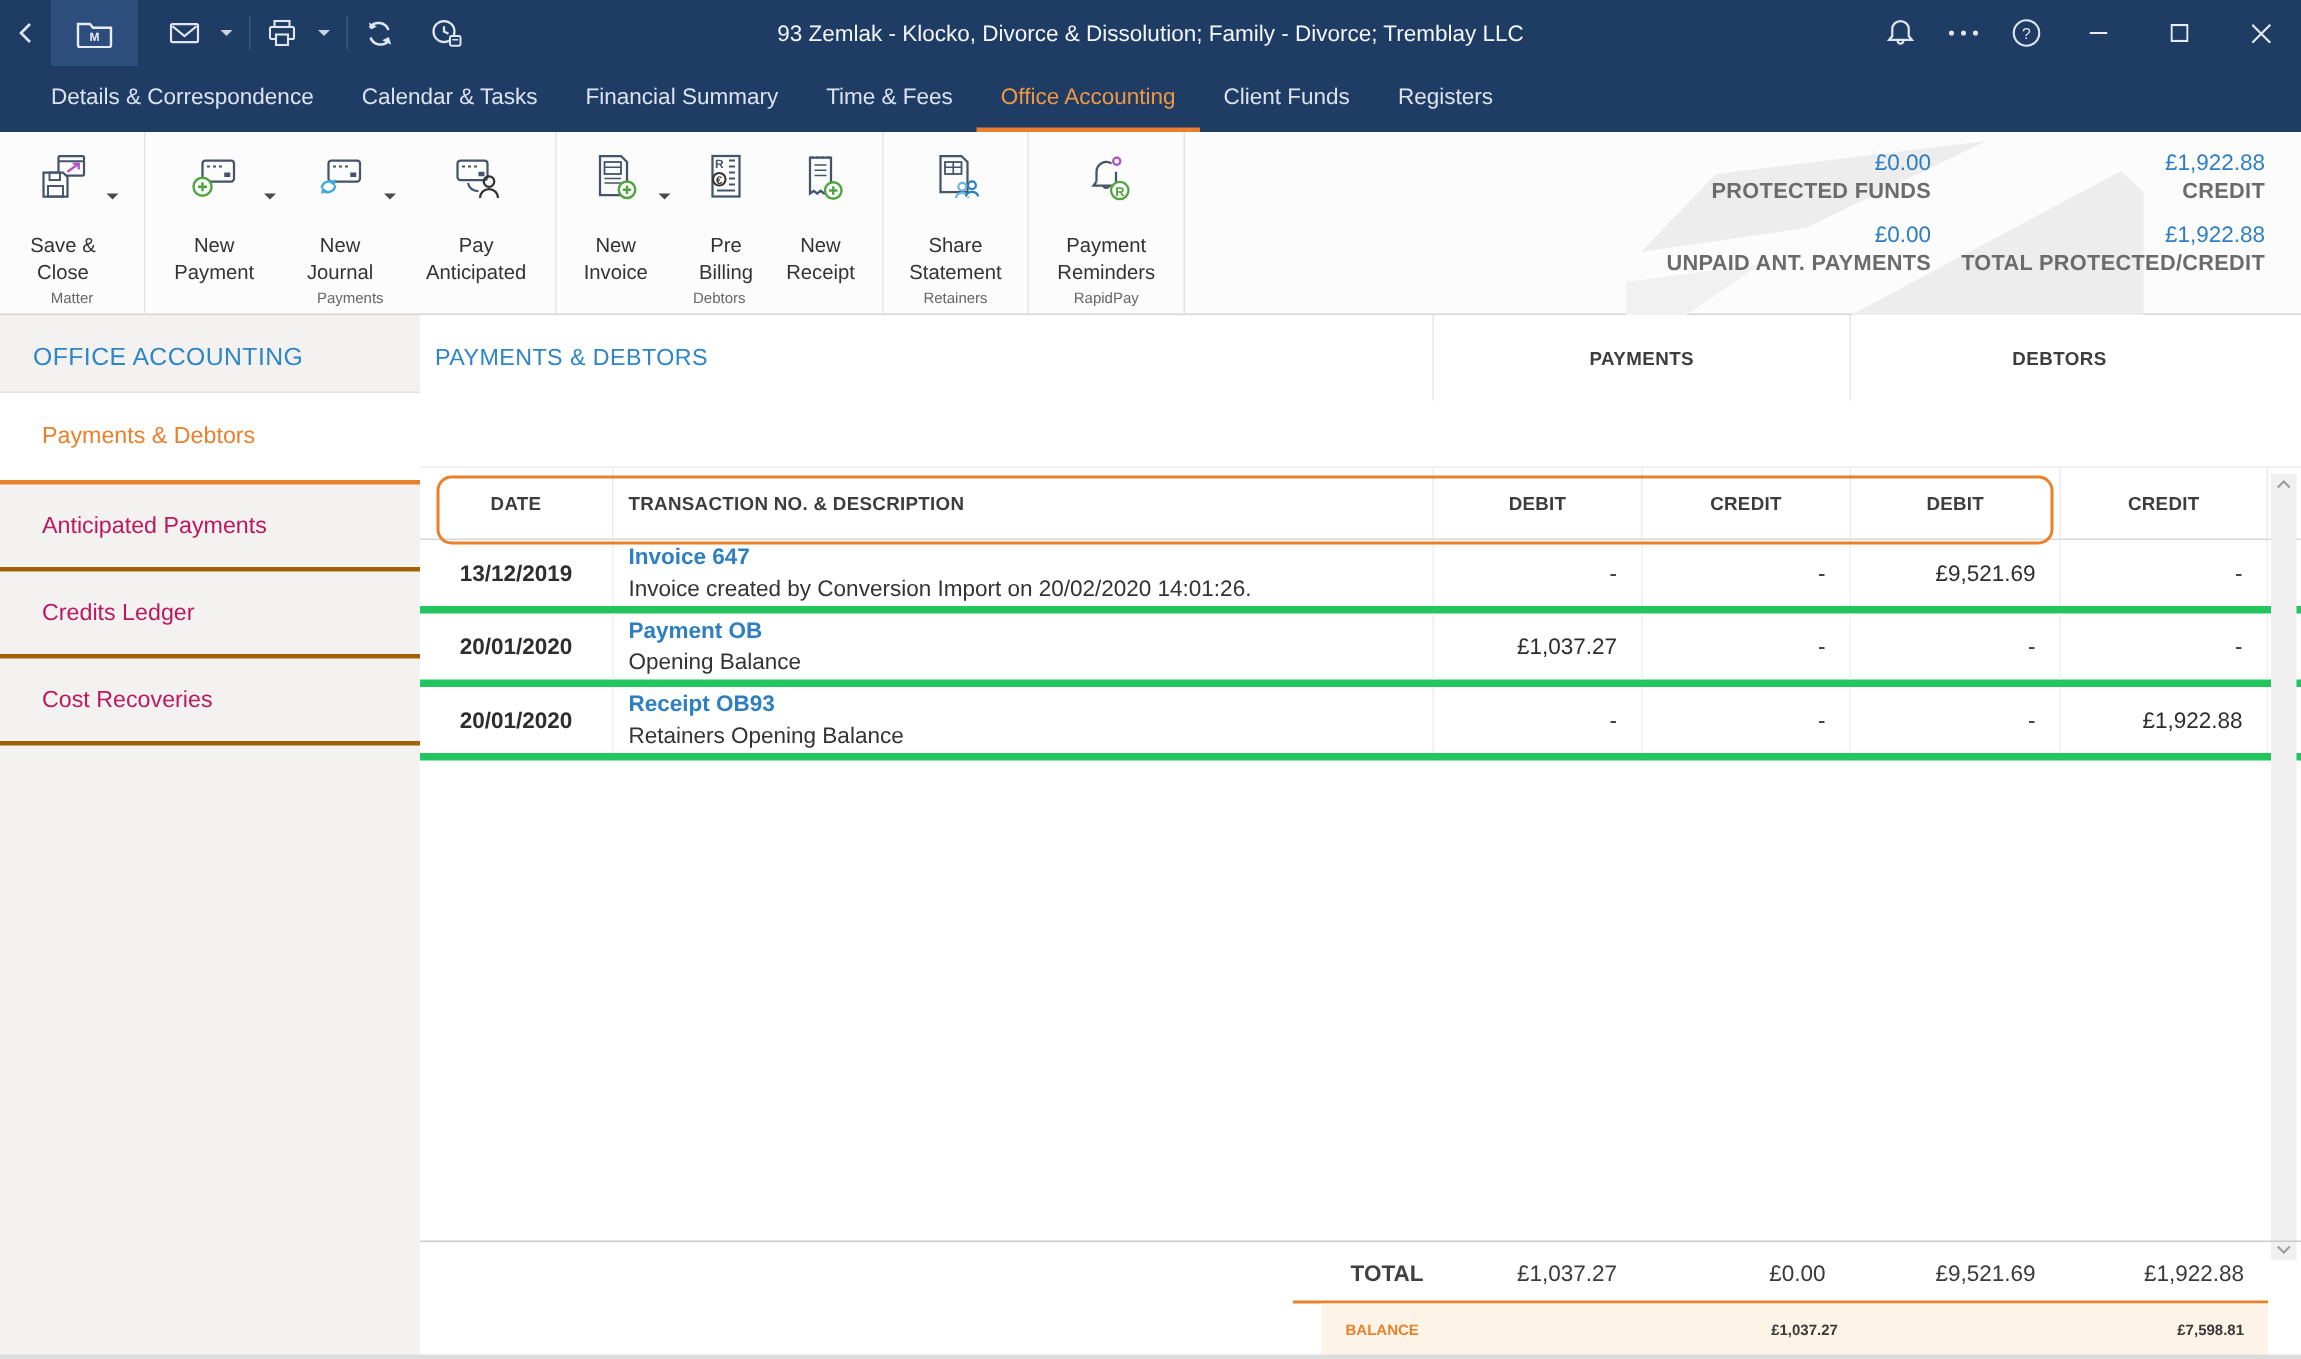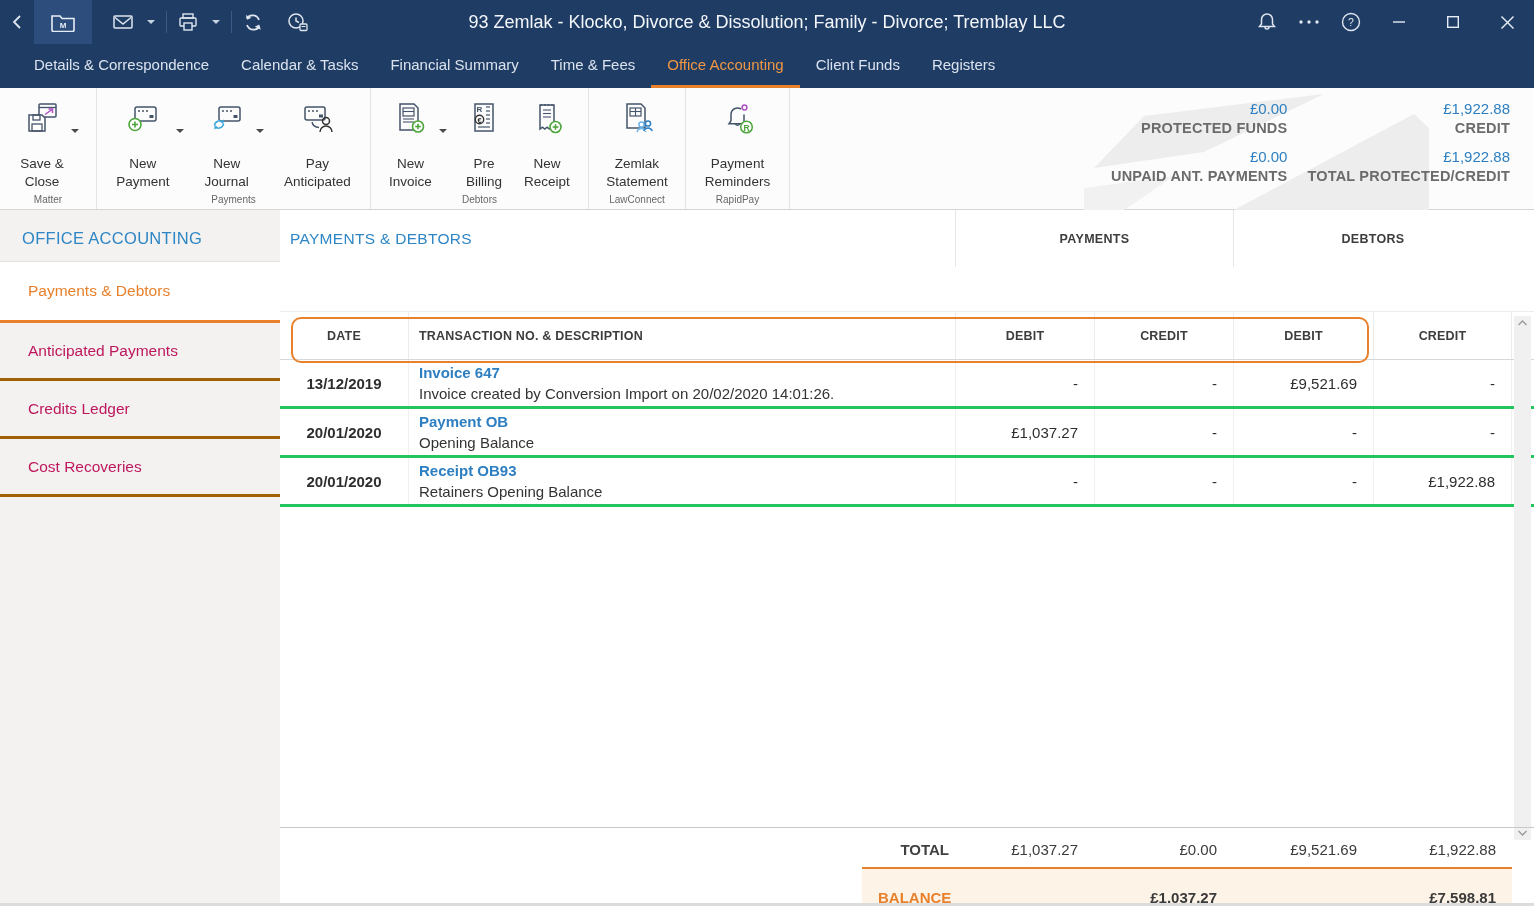--- a/index.html
+++ b/index.html
@@ -10,21 +10,21 @@
   
   .titlebar { height:44px; background:#1f3c64; display:flex; align-items:center;
     position:relative; color:#e7edf5; }
   .tb-back { width:34px; height:44px; display:flex; align-items:center; justify-content:center; cursor:pointer; }
   .tb-folder { width:58px; height:44px; background:#2d4d7c; display:flex; align-items:center; justify-content:center; cursor:pointer; }
   .tb-tools { display:flex; align-items:center; margin-left:14px; }
   .tb-btn { height:44px; padding:0 7px; display:flex; align-items:center; justify-content:center; cursor:pointer; }
   .tb-caret { width:0; height:0; border:4px solid transparent; border-top-color:#c9d4e3; margin-top:4px; }
   .tb-sep { width:1px; height:22px; background:#3c5a87; margin:0 4px; }
   .tb-title { position:absolute; left:50%; transform:translateX(-50%);
-    font-size:18px; color:#f3f6fa; white-space:nowrap; }
+    font-size:15px; color:#f3f6fa; white-space:nowrap; }
   .tb-right { margin-left:auto; display:flex; align-items:center; height:44px; }
   .tb-ico { width:42px; height:44px; display:flex; align-items:center; justify-content:center; cursor:pointer; }
   .win-btn { width:54px; height:44px; display:flex; align-items:center; justify-content:center; cursor:pointer; }
 
   
   .tabbar { height:44px; background:#1f3c64; display:flex; padding-left:18px; }
   .tab { display:flex; align-items:center; padding:0 16px; font-size:15px; color:#dbe3ee;
     border-bottom:3px solid transparent; cursor:pointer; white-space:nowrap; }
   .tab.active { color:#ef9743; border-bottom-color:#e8802c; }
 
@@ -72,21 +72,21 @@
   .grid-cols { display:flex; height:49px; border-top:1px solid #ececec;
     border-bottom:1px solid #d8d8d8; align-items:center; font-weight:bold;
     font-size:12.5px; color:#3d3d3d; letter-spacing:.2px;margin-top:44px; }
   .hc { display:flex; align-items:center; justify-content:center; height:100%; cursor:pointer; }
   .hc-date { width:128px; }
   .hc-desc { width:547px; justify-content:flex-start; padding-left:10px; border-left:1px solid #ececec; }
   .hc-amt { width:139px; border-left:1px solid #ececec; }
   .hc-amt.w140 { width:140px; }
   .hc-amt.last { border-right:1px solid #ececec; }
 
-  .row { display:flex; height:49px; border-bottom:3px solid #22c55e; font-size:15px; cursor:pointer; }
+  .row { display:flex; height:49px; border-bottom:5px solid #22c55e; font-size:15px; cursor:pointer; }
   .c-date { width:128px; display:flex; align-items:center; justify-content:center;
     font-weight:bold; color:#2e2e2e; }
   .c-desc { width:547px; border-left:1px solid #f0f0f0; padding-left:10px;
     display:flex; flex-direction:column; justify-content:center; line-height:21px; }
   .c-desc .lnk { color:#2d7fc2; font-weight:bold; cursor:pointer; align-self:flex-start; }
   .c-desc .sub { color:#333; }
   .c-amt { width:139px; border-left:1px solid #f0f0f0; display:flex; align-items:center;
     justify-content:flex-end; padding-right:16px; color:#2e2e2e; }
   .c-amt.w140 { width:140px; }
   .c-amt.last { border-right:1px solid #f0f0f0; }
@@ -100,21 +100,21 @@
   .vs-btn { cursor:pointer; display:flex; }
 
   .grid-endline { position:absolute; top:617px; left:0; right:0; height:1px; background:#c9c9c9; }
 
   .totals { position:absolute; top:621px; left:582px; right:22px; }
   .t-row { display:flex; height:36px; align-items:center; font-size:15px; color:#3a3a3a; }
   .t-label { width:93px; text-align:right; font-weight:bold; color:#404040; padding-right:6px; }
   .t-val { width:139px; text-align:right; padding-right:16px; }
   .t-val.w140 { width:140px; }
   .t-div { height:2px; background:#e8802c; }
-  .b-row { display:flex; height:37px; align-items:flex-end; background:#fdf3e6; font-size:15px; }
+  .b-row { display:flex; height:37px; align-items:center; background:#fdf3e6; font-size:10px;margin-left:19px; }
   .b-label { width:93px; padding-left:16px; font-weight:bold; color:#e8802c; }
   .b-val { width:139px; text-align:right; padding-right:16px; font-weight:bold; color:#3a3a3a; }
   .b-val.w140 { width:140px; }
 
   .window-bottom { position:absolute; bottom:0; left:0; width:100%; height:3px; background:#dcdcdc; }
 
   svg { display:block; }
   svg text { font-family:"Liberation Sans", sans-serif; }
 </style>
 </head>
@@ -385,24 +385,24 @@
             <path d="M7,3 h14 l4,4 v20 h-18 z" fill="none" stroke="#44546a" stroke-width="1.5"></path>
             <rect x="10" y="7" width="11" height="8" fill="none" stroke="#44546a" stroke-width="1.2"></rect>
             <line x1="10" y1="10.5" x2="21" y2="10.5" stroke="#44546a" stroke-width="1.1"></line>
             <line x1="15.5" y1="7" x2="15.5" y2="15" stroke="#44546a" stroke-width="1.1"></line>
             <circle cx="21.5" cy="23.5" r="2.6" fill="#fff" stroke="#6ab4e8" stroke-width="1.5"></circle>
             <path d="M17.2,31 a4.4,4.4 0 0 1 8.6,0" fill="#fff" stroke="#6ab4e8" stroke-width="1.5"></path>
             <circle cx="28" cy="22.5" r="2.6" fill="#fff" stroke="#2d7fc2" stroke-width="1.5"></circle>
             <path d="M23.8,30 a4.4,4.4 0 0 1 8.4,0" fill="#fff" stroke="#2d7fc2" stroke-width="1.5"></path>
           </svg>
         </span>
-        <span class="lbl">Zemlak
+        <span class="lbl">Share
 Statement</span>
       </div>
-      <div class="rgroup-label">LawConnect</div>
+      <div class="rgroup-label">Retainers</div>
     </div>
 
     <div class="rgroup" style="width:104px;">
       <div class="rbtn">
         <span class="icn">
           <svg width="34" height="34" viewBox="0 0 34 34">
             <path d="M10,20 v-6.5 a6.5,6.5 0 0 1 10,-5.5" fill="none" stroke="#44546a" stroke-width="1.5"></path>
             <path d="M23,13.5 v6.5 l2,2.8 h-17 l2,-2.8" fill="none" stroke="#44546a" stroke-width="1.5"></path>
             <path d="M14.5,23 a2.2,2.2 0 0 0 4,0" fill="none" stroke="#44546a" stroke-width="1.5"></path>
             <circle cx="23.5" cy="6.5" r="2.4" fill="none" stroke="#b14fc4" stroke-width="1.5"></circle>

